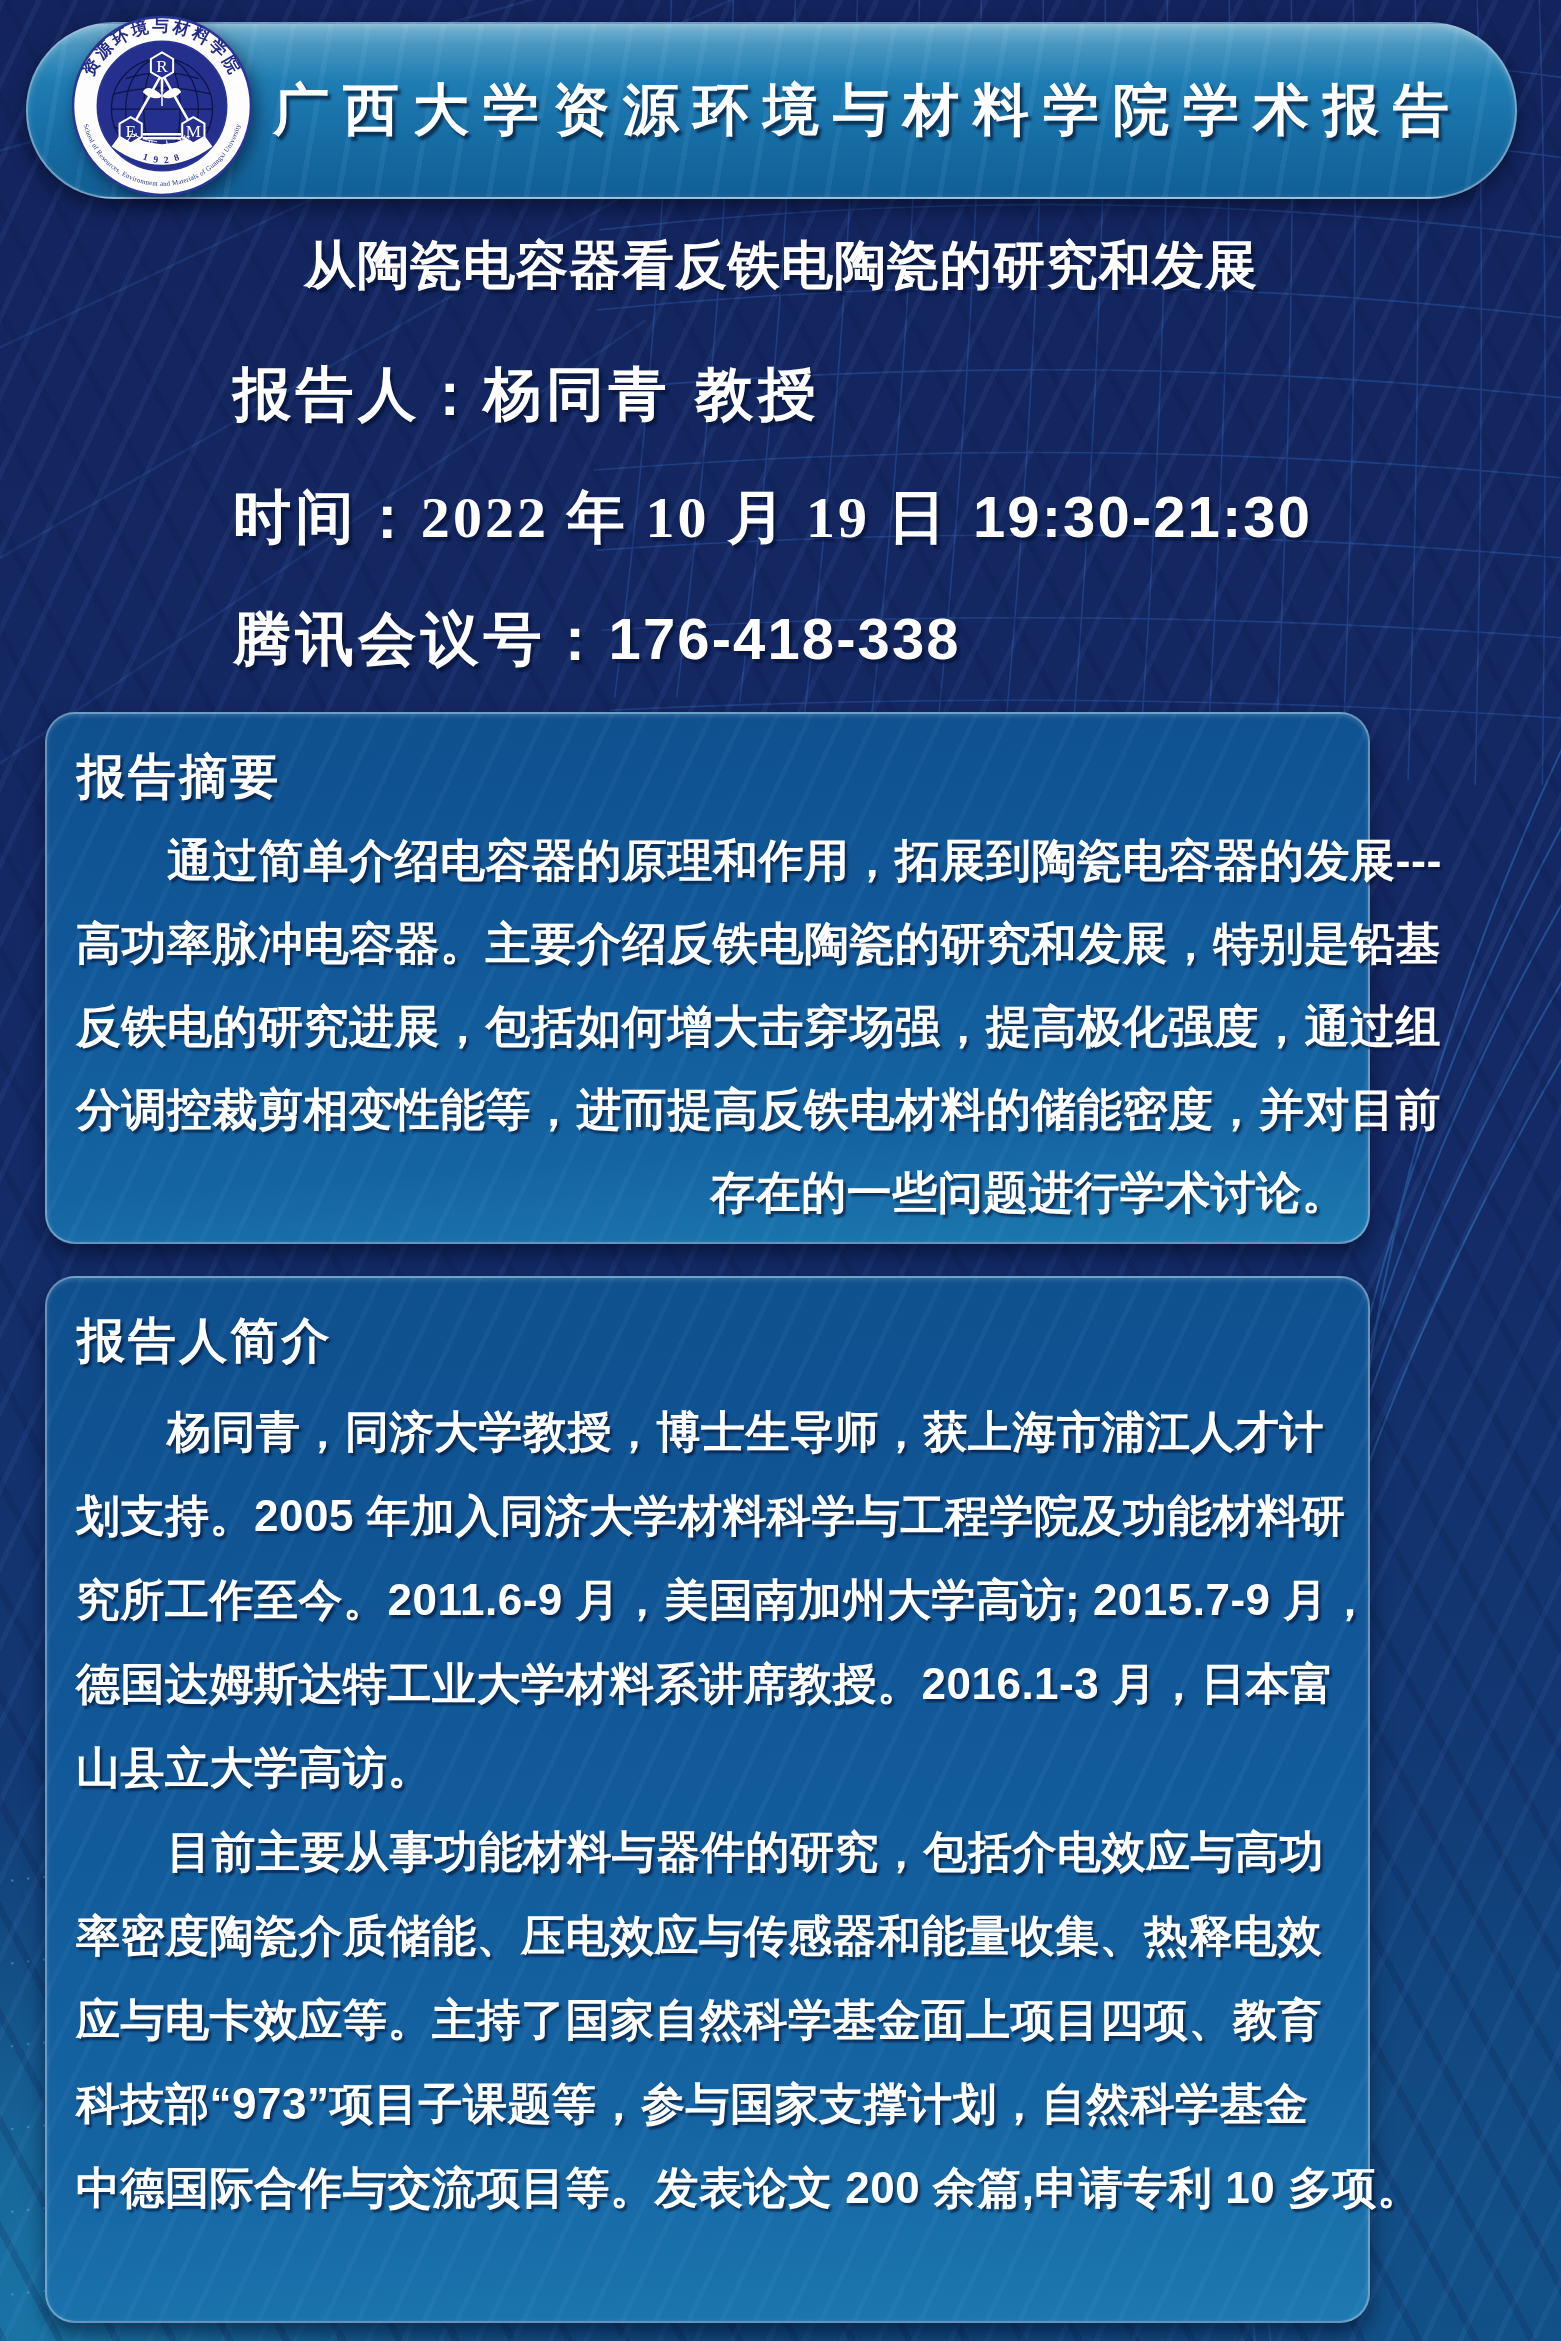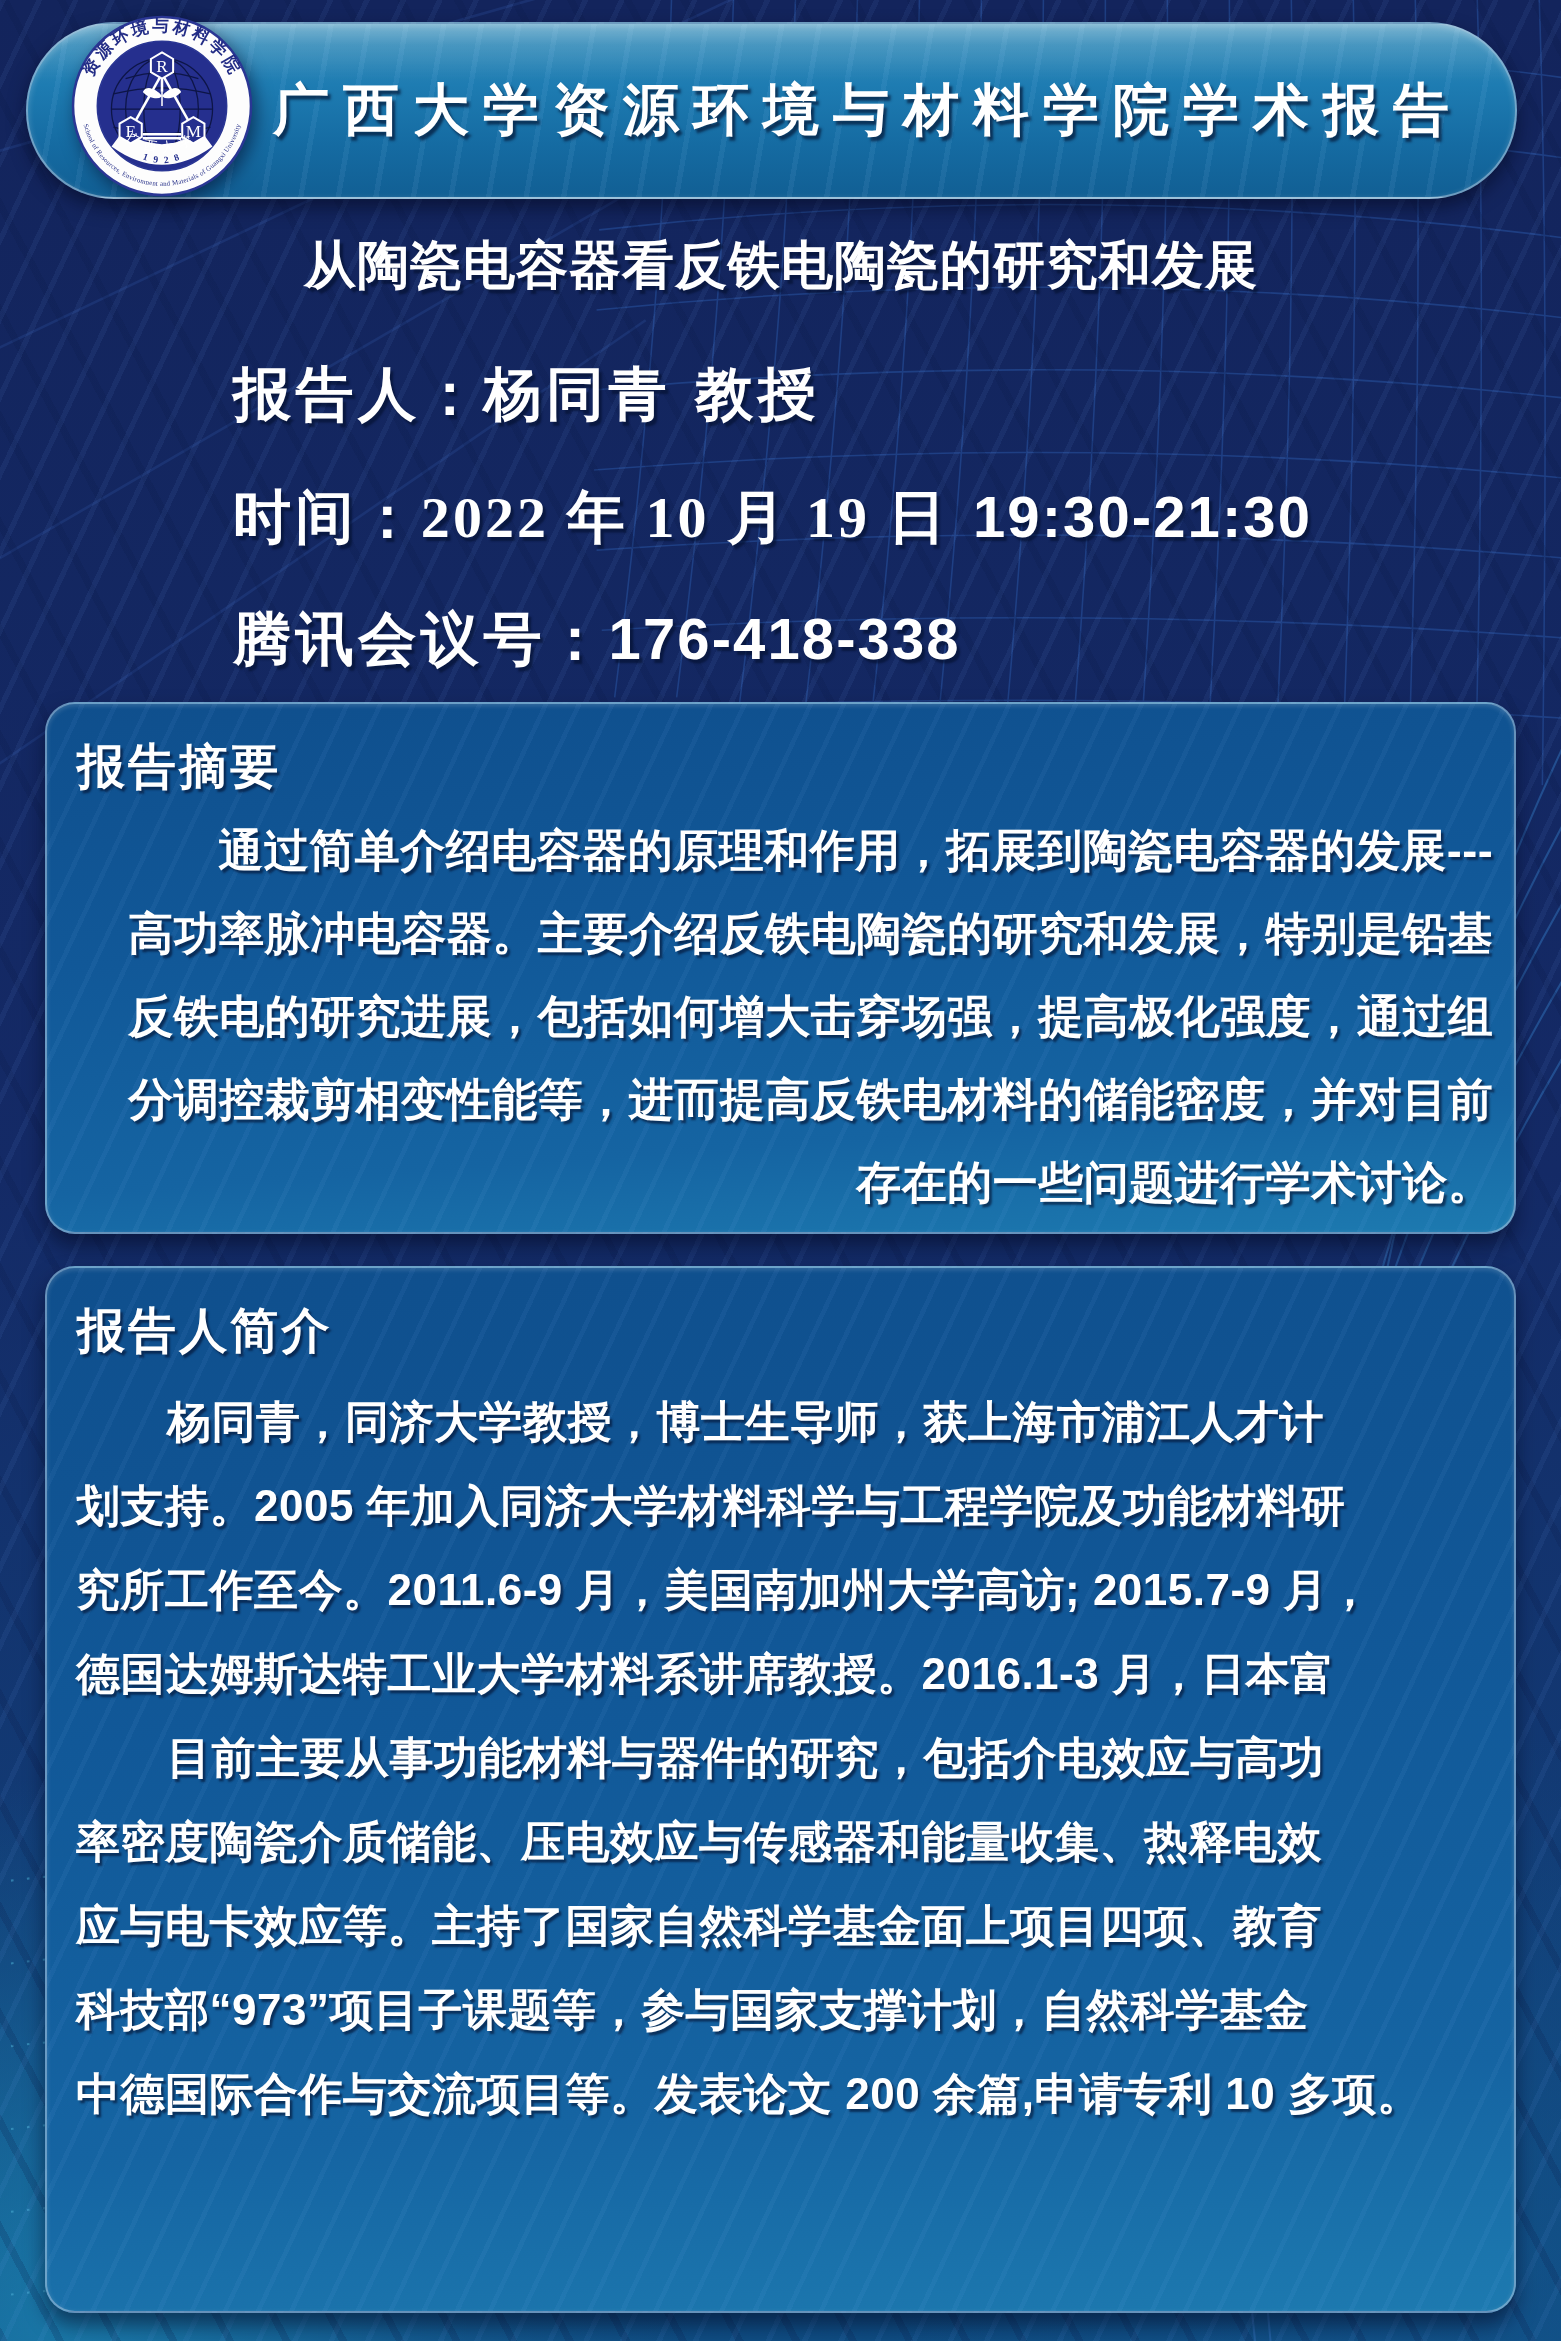--- a/index.html
+++ b/index.html
@@ -50,27 +50,28 @@
   .info{position:absolute;left:233px;font-size:58px;font-weight:600;letter-spacing:4.6px;white-space:nowrap;
         text-shadow:3.1px 3.6px 2.1px rgba(3,15,45,.6);}
   .info .serif{font-family:"Liberation Serif","DejaVu Serif",serif;font-weight:700;letter-spacing:3.1px;}
   .info .sans{font-family:"Liberation Sans","DejaVu Sans",sans-serif;font-weight:700;letter-spacing:2.1px;}
   .info .gap{margin-left:24px;}
   .row-speaker{top:356px;}
   .row-time{top:479px;}
   .row-meeting{top:601px;}
   
   .panel{
-    position:absolute;left:45px;width:1471px;box-sizing:border-box;
+    position:absolute;left:45px;width:1325px;box-sizing:border-box;
     border:2.6px solid rgba(175,200,224,.55);
     border-radius:30px;
     background:
       repeating-linear-gradient(115deg, rgba(140,190,255,.06) 0 4.6px, rgba(0,0,0,0) 4.6px 30px),
       linear-gradient(176deg,#0f4f8d 0%,#115898 42%,#1564a2 78%,#1d7ab0 100%);
     box-shadow:0 11.4px 20.7px rgba(3,10,35,.55), inset 0 1.5px 5.2px rgba(255,255,255,.18);
+    margin-top:10px;
   }
   .panel-abstract{top:702px;height:532px;}
   .panel-bio{top:1266px;height:1047px;padding-left:46px;}
   .panel-heading{
     position:absolute;left:30px;top:31px;
     font-size:48px;font-weight:700;letter-spacing:3.1px;
     text-shadow:2.6px 3.1px 2.1px rgba(3,15,45,.6);
   }
   .panel-body{position:absolute;left:29px;right:20.7px;}
   .body-abstract{top:105px;text-align:right;}
@@ -223,20 +224,21 @@
     </div>
   </div>
 
   <div class="panel panel-bio">
     <div class="panel-heading">报告人简介</div>
     <div class="panel-body body-bio">
       <div class="bline indent">杨同青，同济大学教授，博士生导师，获上海市浦江人才计</div>
       <div class="bline">划支持。2005 年加入同济大学材料科学与工程学院及功能材料研</div>
       <div class="bline">究所工作至今。2011.6-9 月，美国南加州大学高访; 2015.7-9 月，</div>
       <div class="bline">德国达姆斯达特工业大学材料系讲席教授。2016.1-3 月，日本富</div>
+      <div class="bline">山县立大学高访。</div>
       <div class="bline indent">目前主要从事功能材料与器件的研究，包括介电效应与高功</div>
       <div class="bline">率密度陶瓷介质储能、压电效应与传感器和能量收集、热释电效</div>
       <div class="bline">应与电卡效应等。主持了国家自然科学基金面上项目四项、教育</div>
       <div class="bline">科技部“973”项目子课题等，参与国家支撑计划，自然科学基金</div>
       <div class="bline">中德国际合作与交流项目等。发表论文 200 余篇,申请专利 10 多项。</div>
     </div>
   </div>
 
 </div>
 

